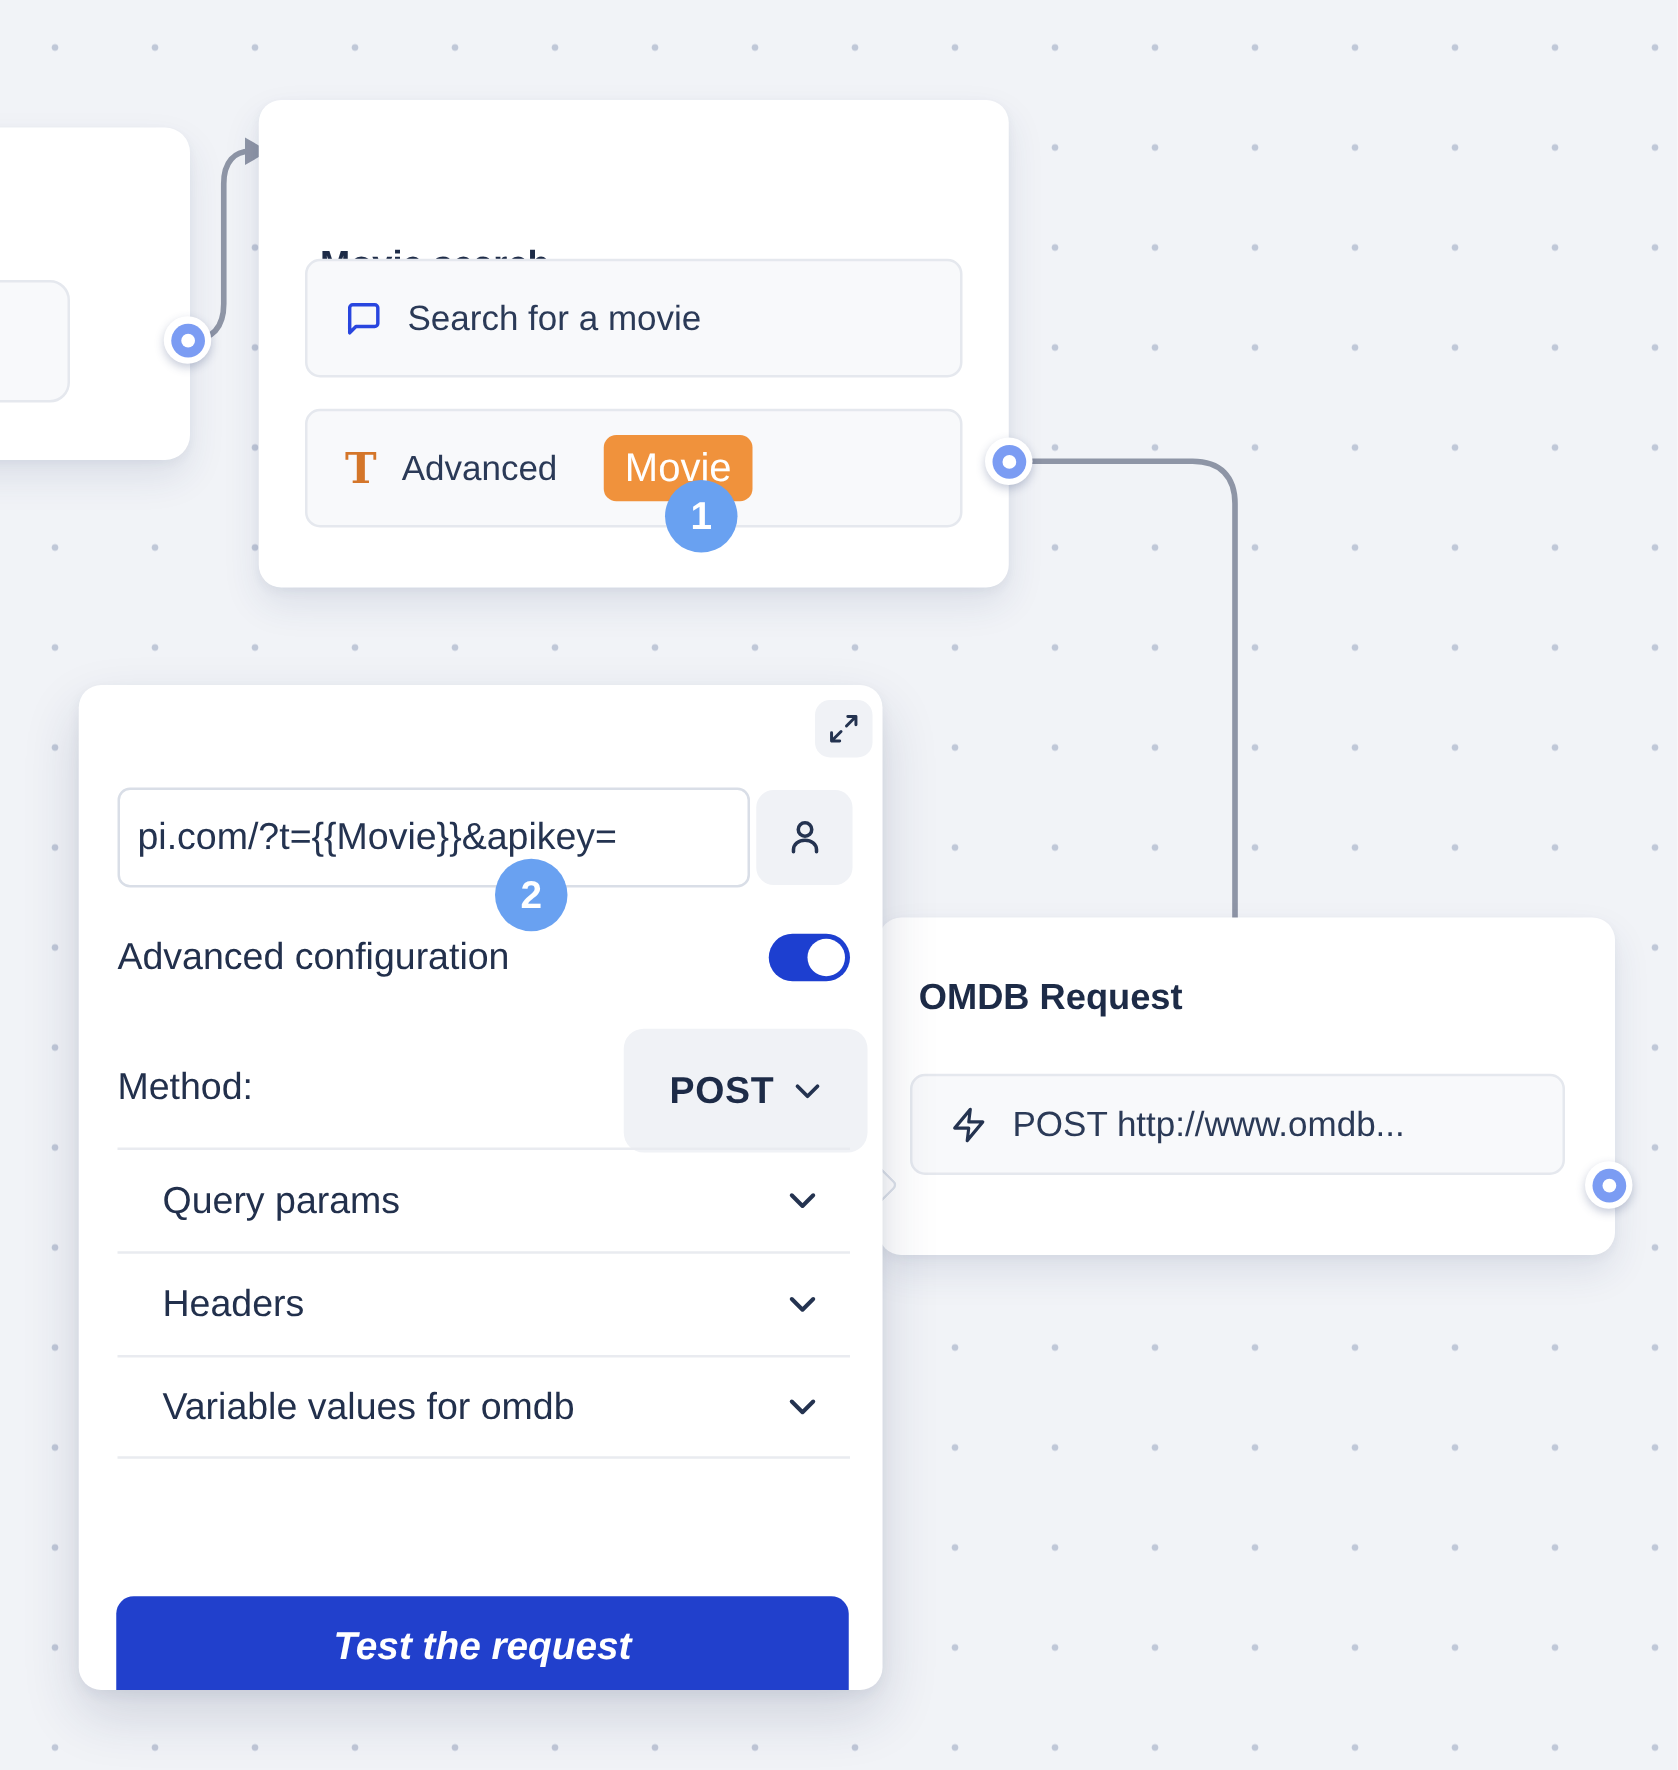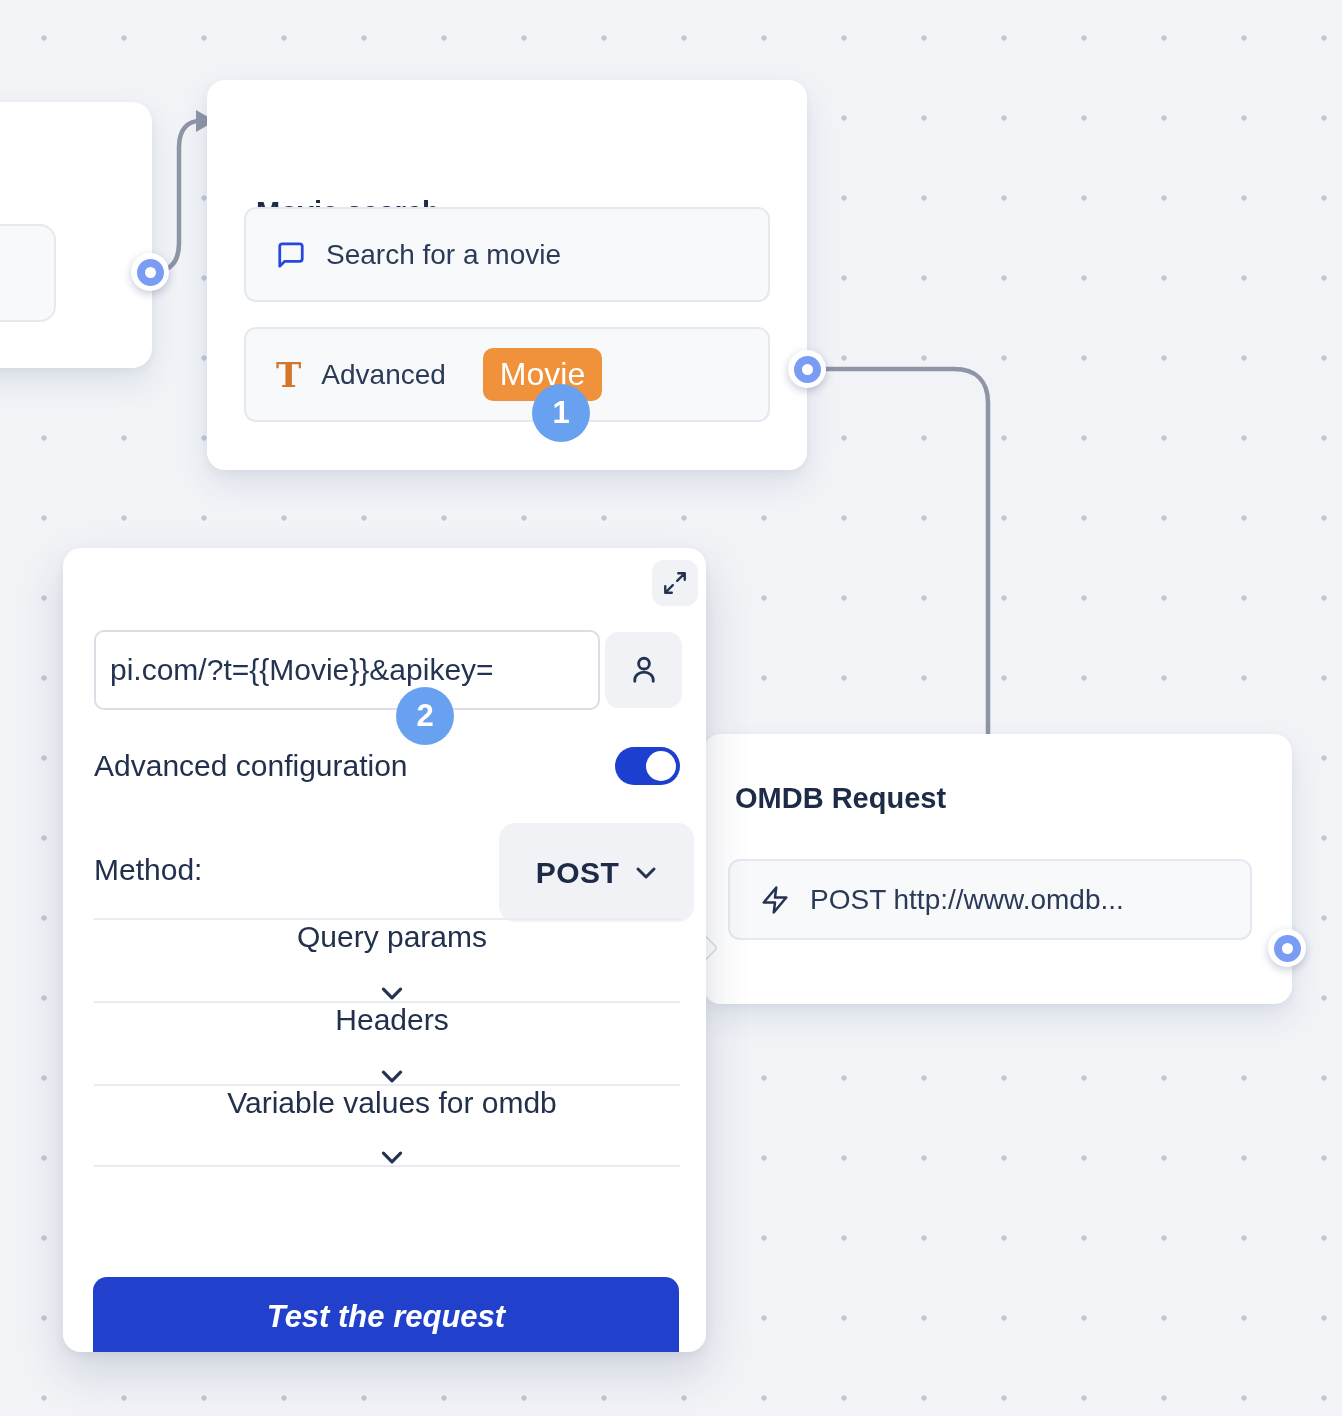--- a/index.html
+++ b/index.html
@@ -68,21 +68,21 @@
   .adv-label{ position:absolute; left:31px; top:201px; font-size:30px; color:#22304c; }
   .toggle{ position:absolute; left:552px; top:199px; width:65px; height:38px; border-radius:19px;
     background:#1d3fd0; }
   .toggle .knob{ position:absolute; right:4px; top:4px; width:30px; height:30px; border-radius:50%; background:#fff; }
   .method-label{ position:absolute; left:31px; top:305px; font-size:30px; color:#22304c; }
   .method-dd{ position:absolute; left:420px; top:275px; width:195px; height:99px; border-radius:16px;
     background:#f0f2f6; display:flex; align-items:center; justify-content:center; gap:16px;margin-left:16px; }
   .method-dd .val{ font-size:30px; font-weight:700; color:#1d2b47; letter-spacing:.5px; }
   .sections{ position:absolute; left:31px; top:370px; width:586px; }
   .srow{ height:83px; border-top:2px solid #e9ebf0; display:flex; align-items:center;
-    justify-content:space-between; padding:0 26px 0 36px;flex-direction:column; }
+    justify-content:space-between; padding:0 26px 0 36px; }
   .srow:last-child{ border-bottom:2px solid #e9ebf0; }
   .srow .lbl{ font-size:30px; color:#22304c; }
   .test-btn{
     position:absolute; left:30px; top:729px; width:586px; height:80px;
     background:#2140cc; border:none; border-radius:14px 14px 0 0;
     color:#fff; font-family:"Liberation Sans", sans-serif; font-size:31px; font-weight:600;
     text-align:center; cursor:pointer;font-style:italic;
   }
 </style>
 </head>

